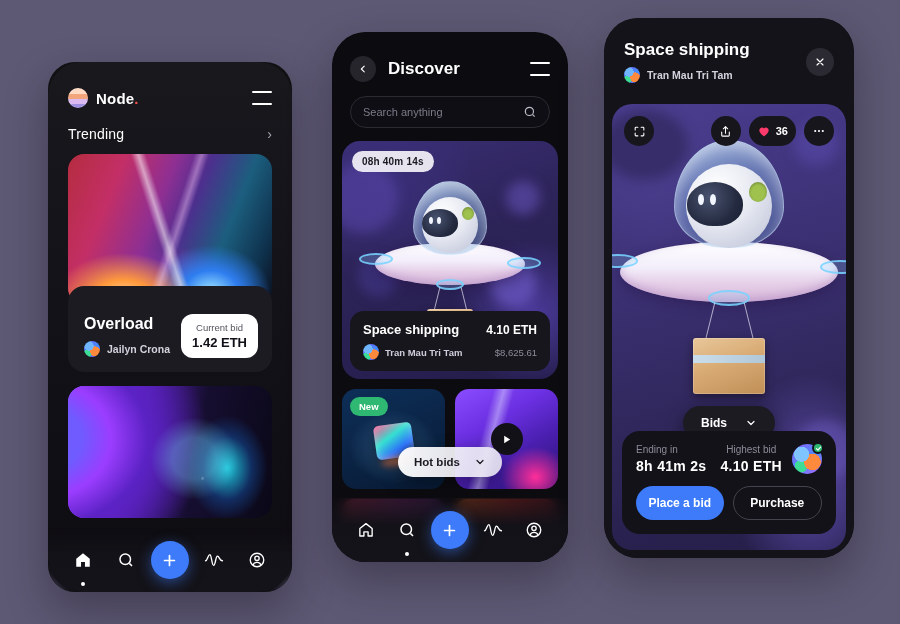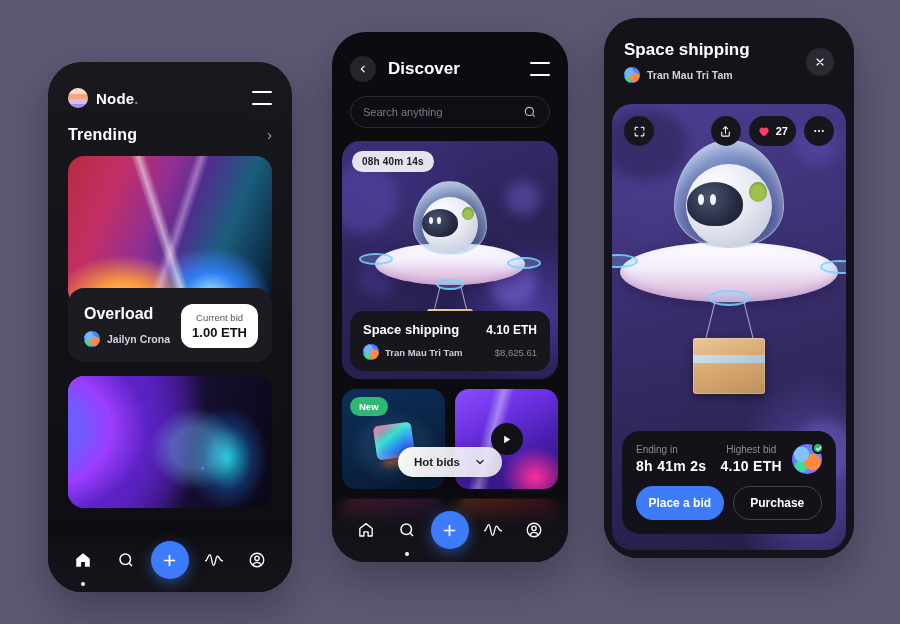--- a/index.html
+++ b/index.html
@@ -12,21 +12,21 @@
   .stage { position: relative; width: 900px; height: 624px; }
 
   
   .phone {
     position: absolute;
     background: #111013;
     border-radius: 34px;
     overflow: hidden;
     box-shadow: 0 18px 40px rgba(20,16,30,.35);
   }
-  #phone1 { left: 48px; top: 62px; width: 244px; height: 530px; }
+  #phone1 { left: 48px; top: 62px; width: 244px; height: 530px; border-radius: 27px; }
   #phone2 { left: 332px; top: 32px; width: 236px; height: 530px; }
   #phone3 { left: 604px; top: 18px; width: 250px; height: 540px; }
 
   .scr { position: absolute; inset: 0; border-radius: 34px; overflow: hidden; }
 
   
   .row { display: flex; align-items: center; }
   .between { justify-content: space-between; }
 
   .hamburger { width: 20px; height: 14px; display:flex; flex-direction:column; justify-content:space-between; cursor:pointer;}
@@ -49,21 +49,21 @@
   .logo-mark {
     width: 20px; height: 20px; border-radius: 50%;
     background:
       linear-gradient(180deg, #ffd9c2 0 32%, #f2a47a 32% 55%, #d9b9f0 55% 78%, #9f8fe0 78% 100%);
     box-shadow: inset 0 0 0 1px rgba(255,255,255,.15);
     flex:none;
   }
   .logo-text { font-size: 15px; font-weight: 700; letter-spacing:.2px; margin-left:8px; color:#fff; }
   .logo-dot { color:#f0504f; }
   #phone1 .section-head { padding: 18px 20px 12px 20px; }
-  .section-title { font-size: 16px; font-weight: 700; color:#fff; letter-spacing:.2px; }
+  .section-title { font-size: 14px; font-weight: 400; color:#fff; letter-spacing:.2px; }
   .chev-right { color:#a7a5b3; font-size:14px; }
 
   .card-img { margin: 0 20px; border-radius: 16px; overflow:hidden; position:relative; }
   .img-overload {
     height: 150px;
     background:
       radial-gradient(ellipse 55% 50% at 27% 97%, #ffd9a8 0%, #ff9a3c 26%, rgba(255,80,40,0) 62%),
       radial-gradient(ellipse 45% 48% at 70% 92%, #9fe8ff 0%, #2e7df0 30%, rgba(40,90,230,0) 65%),
       radial-gradient(ellipse 70% 90% at 50% 115%, rgba(220,60,200,.85) 0%, rgba(150,40,200,0) 60%),
       linear-gradient(112deg, #b52c3f 0%, #c32f66 22%, #8e2f93 42%, #4d2f8e 55%, #1c5e7e 72%, #0f3450 88%, #0b1020 100%);
@@ -87,21 +87,21 @@
     content:""; position:absolute; inset:0;
     background:
       radial-gradient(ellipse 36% 52% at 62% 55%, rgba(120,220,255,.35) 0 30%, transparent 60%),
       radial-gradient(circle at 66% 70%, rgba(255,255,255,.22) 0 1px, transparent 2px);
   }
 
   .info-card {
     margin: -18px 20px 0 20px;
     background: #1c1b22;
     border-radius: 16px;
-    padding: 16px 14px 14px 16px;
+    padding: 28px 14px 14px 16px;
     position: relative; z-index:3;
   }
   .info-title { font-size: 16px; font-weight: 700; color:#fff; }
   .info-sub { font-size: 10.5px; color:#d3d1dc; margin-left: 7px; font-weight:600; }
   .bid-chip {
     background:#fff; border-radius:12px; padding:8px 11px; text-align:center; flex:none;
   }
   .bid-chip .lbl { font-size:9.5px; color:#55535e; }
   .bid-chip .val { font-size:13px; font-weight:700; color:#101018; margin-top:2px; }
 
@@ -333,21 +333,21 @@
       <div class="info-card row between">
         <div>
           <div class="info-title">Overload</div>
           <div class="row" style="margin-top:8px">
             <div class="avatar"></div>
             <div class="info-sub">Jailyn Crona</div>
           </div>
         </div>
         <div class="bid-chip">
           <div class="lbl">Current bid</div>
-          <div class="val">1.00 ETH</div>
+          <div class="val">1.42 ETH</div>
         </div>
       </div>
 
       <div class="card-img" style="margin-top:14px">
         <div class="img-cosmic"></div>
       </div>
 
       <div class="bottomnav">
         <div class="navitem">
           <svg width="18" height="18" viewBox="0 0 24 24" fill="#fff">
@@ -539,21 +539,21 @@
             <div class="rbtn">
               <svg width="13" height="13" viewBox="0 0 24 24" fill="none" stroke="#fff" stroke-width="2" stroke-linecap="round" stroke-linejoin="round">
                   <path d="M12 15V3.5M8 7l4-4 4 4"></path>
                   <path d="M5 13v6a1.5 1.5 0 0 0 1.5 1.5h11A1.5 1.5 0 0 0 19 19v-6"></path>
                 </svg>
             </div>
             <div class="rbtn">
               <svg width="14" height="14" viewBox="0 0 24 24" fill="#ff3b6b">
                   <path d="M12 21s-8-5.1-8-10.4A4.6 4.6 0 0 1 12 7.6 4.6 4.6 0 0 1 20 10.6C20 15.9 12 21 12 21z"></path>
                 </svg>
-              <span class="like-count">27</span>
+              <span class="like-count">36</span>
             </div>
             <div class="rbtn">
               <svg width="14" height="14" viewBox="0 0 24 24" fill="#fff">
                   <circle cx="5.5" cy="12" r="1.9"></circle>
                   <circle cx="12" cy="12" r="1.9"></circle>
                   <circle cx="18.5" cy="12" r="1.9"></circle>
                 </svg>
             </div>
           </div>
         </div>
@@ -567,20 +567,26 @@
           <div class="face" style="width:56px;height:44px;left:50%;margin-left:-42px;top:44px;"></div>
           <div class="eye" style="width:6px;height:11px;left:50%;margin-left:-31px;top:56px;"></div>
           <div class="eye" style="width:6px;height:11px;left:50%;margin-left:-19px;top:56px;"></div>
           <div class="earpad" style="width:18px;height:20px;left:50%;margin-left:20px;top:44px;"></div>
           <div class="ring" style="width:42px;height:16px;left:50%;margin-left:-21px;top:152px;"></div>
           <div class="wire" style="height:44px;left:50%;margin-left:-20px;top:164px;transform:rotate(14deg)"></div>
           <div class="wire" style="height:44px;left:50%;margin-left:20px;top:164px;transform:rotate(-14deg)"></div>
           <div class="crate" style="width:72px;height:56px;top:200px;"></div>
         </div>
 
+        <div class="bids-pill">
+          <span>Bids</span>
+          <svg width="12" height="12" viewBox="0 0 24 24" fill="none" stroke="#fff" stroke-width="2.4" stroke-linecap="round" stroke-linejoin="round">
+              <path d="M6 9l6 6 6-6"></path>
+            </svg>
+        </div>
 
         <div class="bid-panel">
           <div class="row between">
             <div>
               <div class="bp-lbl">Ending in</div>
               <div class="bp-val">8h 41m 2s</div>
             </div>
             <div class="row" style="gap:10px">
               <div style="text-align:center">
                 <div class="bp-lbl">Highest bid</div>

